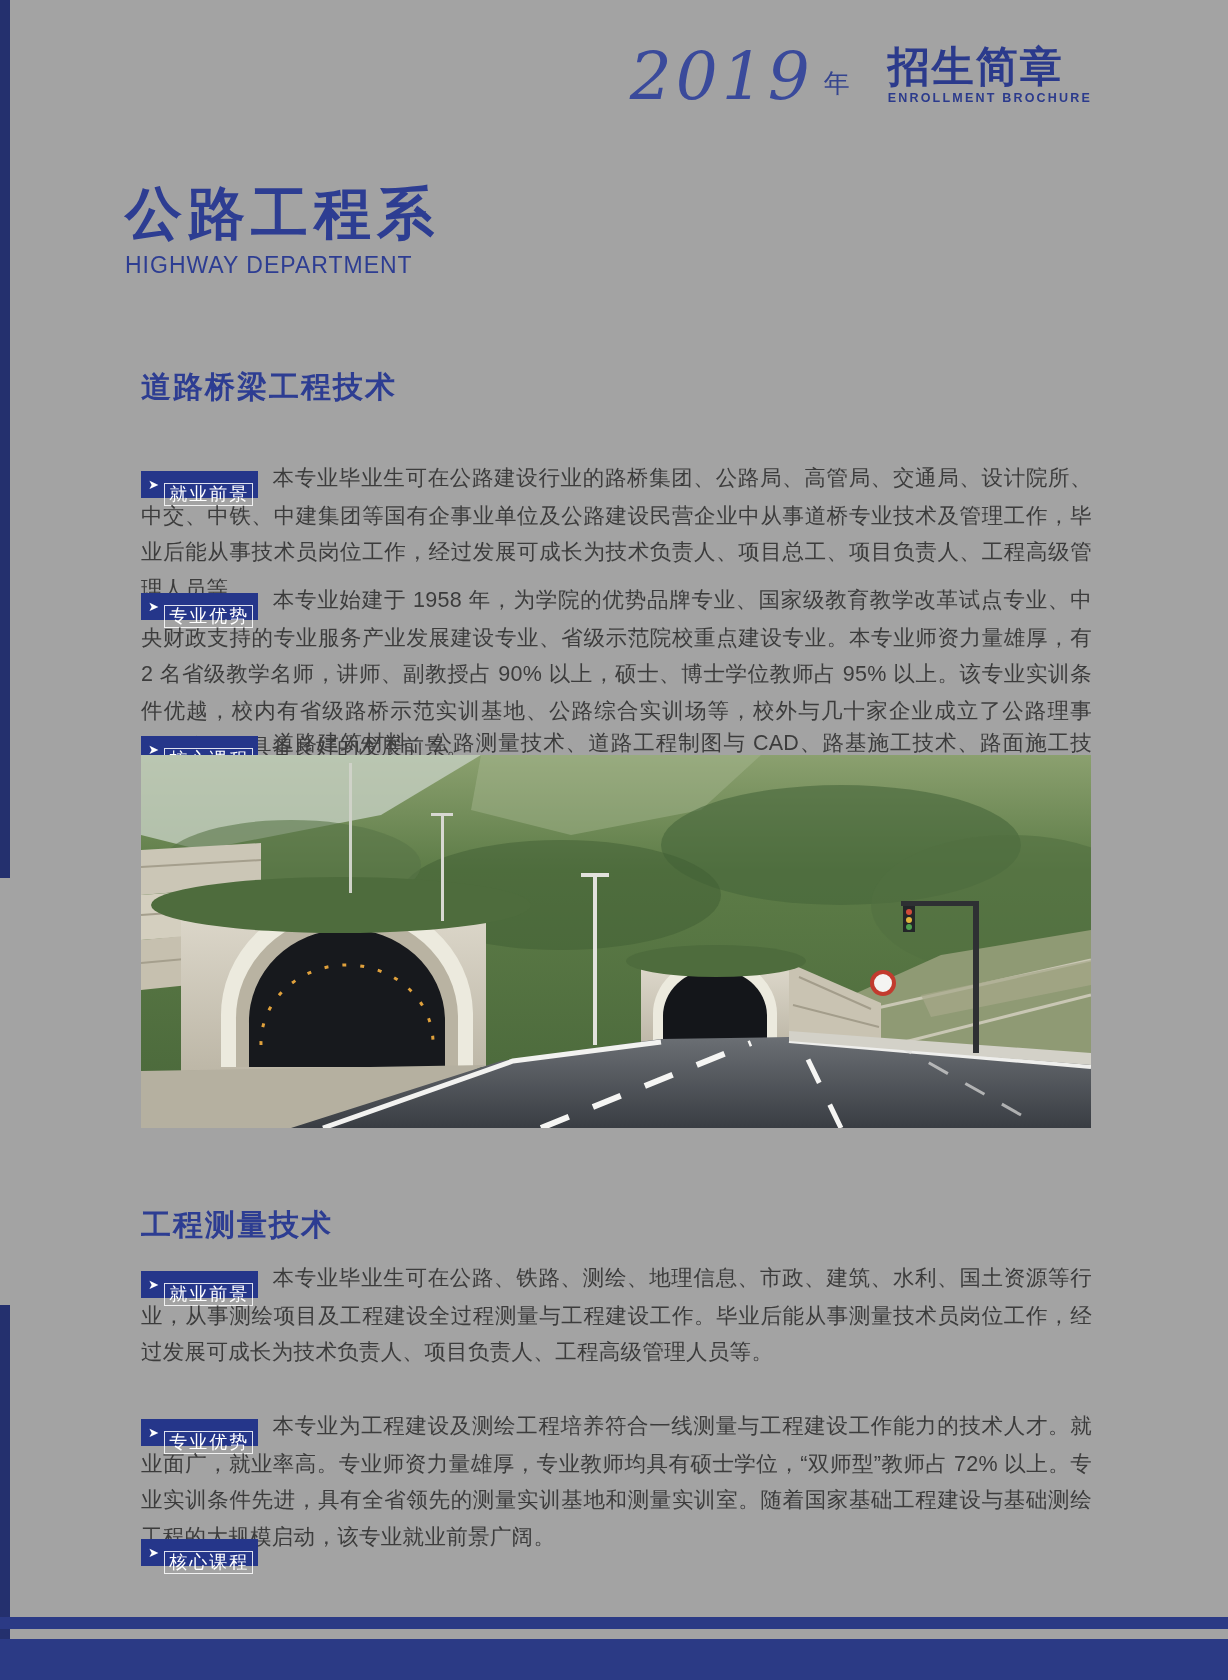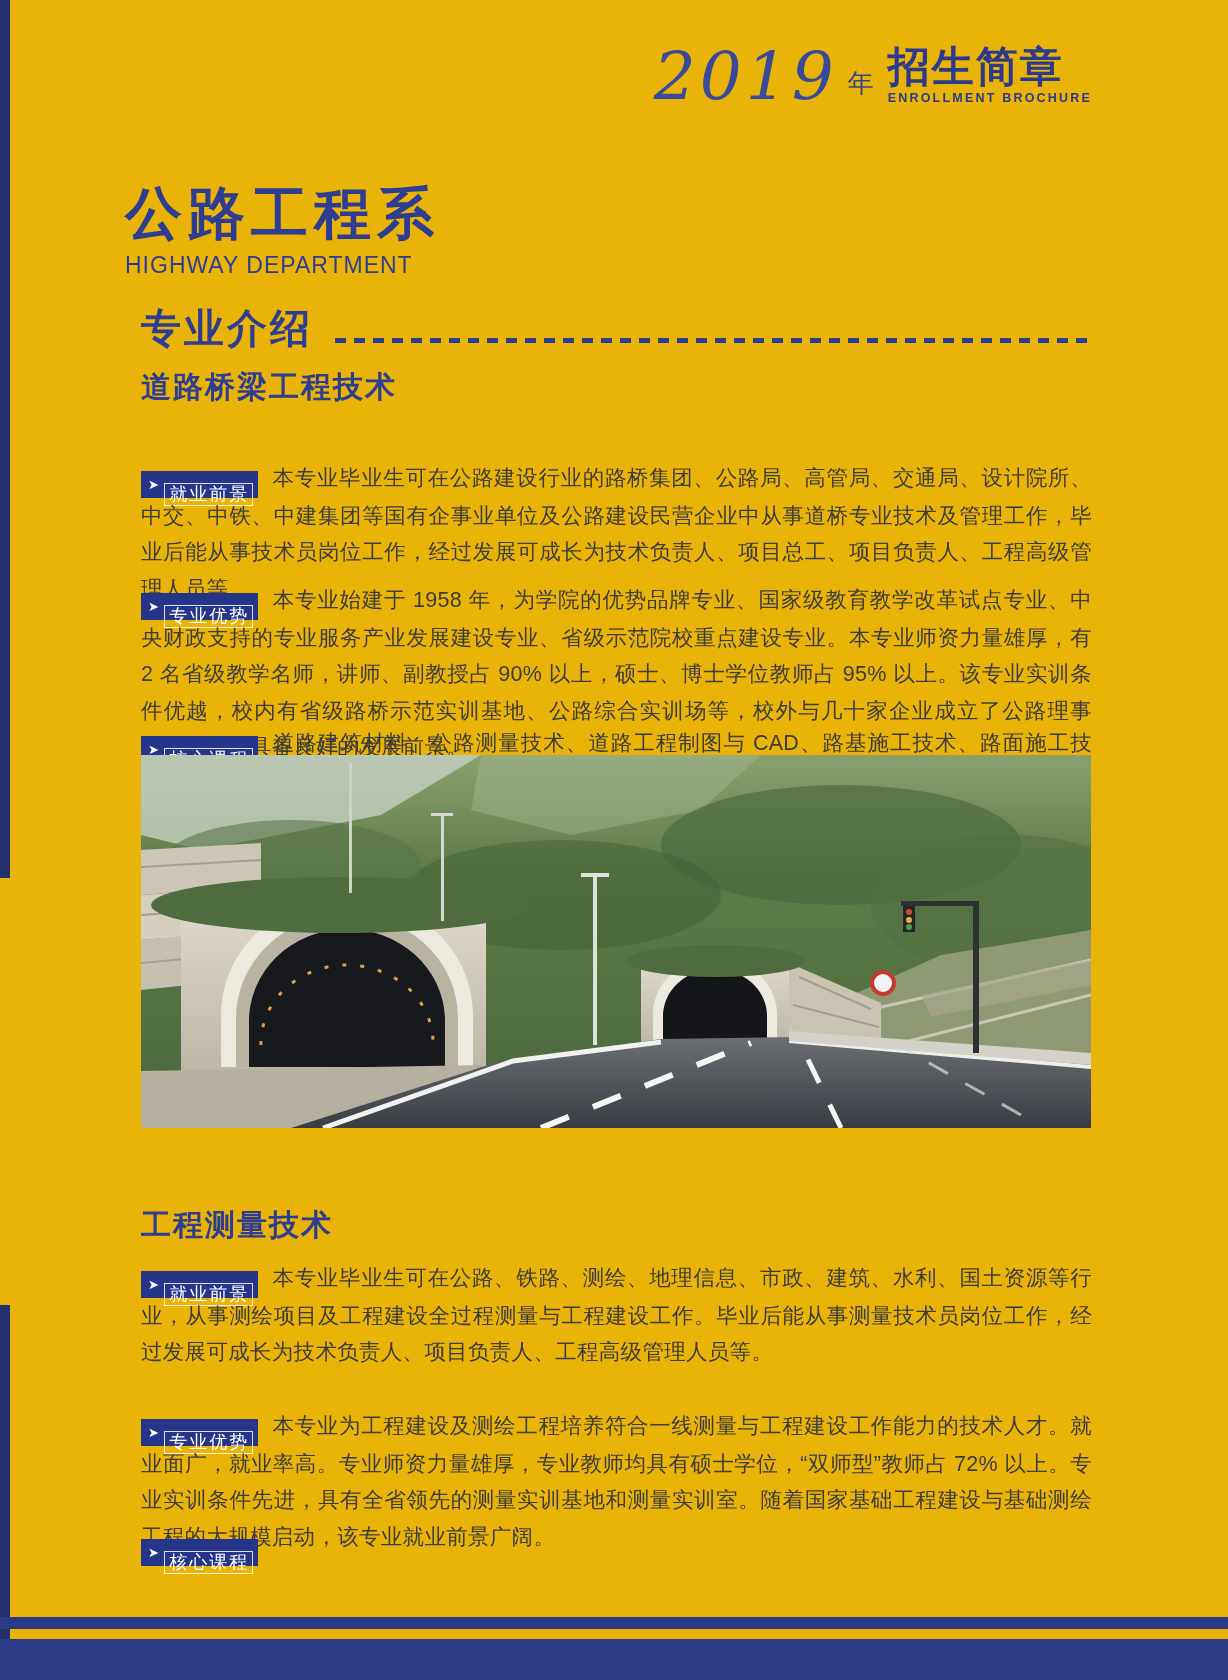--- a/index.html
+++ b/index.html
@@ -1,19 +1,19 @@
 <!DOCTYPE html>
 <html lang="zh"><head>
 <meta charset="utf-8">
 <style>
   html,body{margin:0;padding:0;background:#ffffff;}
   .page{
     position:relative;
     width:1228px;height:1680px;
-    background:#eab308;
+    background:#a3a3a3;
     overflow:hidden;
     font-family:"Liberation Sans","DejaVu Sans",sans-serif;
   }
   
   .edge-bar{position:absolute;left:0;width:10px;background:#24306e;}
   .edge-bar.top{top:0;height:878px;}
   .edge-bar.bottom{top:1305px;height:375px;}
 
   
   .header{
@@ -22,21 +22,21 @@
   }
   .header .year{
     font-family:"DejaVu Serif","Liberation Serif",serif;
     font-style:italic;font-weight:400;
     font-size:66px;line-height:60px;color:#3a4a9b;
     letter-spacing:4px;
   }
   .header .year-suffix{
     font-size:26px;margin:0 14px 6px 10px;color:#34448f;
   }
-  .header .title-stack{display:flex;flex-direction:column;align-items:flex-start;margin-bottom:2px;}
+  .header .title-stack{display:flex;flex-direction:column;align-items:flex-start;margin-bottom:2px;margin-left:24px;}
   .header .brochure{
     font-size:42px;font-weight:bold;color:#2b3a8c;letter-spacing:2px;line-height:42px;
   }
   .header .brochure-en{
     font-size:12.5px;letter-spacing:2.2px;color:#2b3a8c;margin-top:3px;font-weight:bold;text-align:right;
   }
 
   
   .dept{position:absolute;left:125px;top:182px;color:#2d3d92;}
   .dept .cn{font-size:57px;font-weight:600;letter-spacing:6px;line-height:62px;}
@@ -108,24 +108,20 @@
       <span class="brochure">招生简章</span>
       <span class="brochure-en">ENROLLMENT BROCHURE</span>
     </span>
   </div>
 
   <div class="dept">
     <div class="cn">公路工程系</div>
     <div class="en">HIGHWAY DEPARTMENT</div>
   </div>
 
-  <div class="section-row">
-    <span class="section-title">专业介绍</span>
-    <span class="dash-rule"></span>
-  </div>
 
   <div class="subsection s1">道路桥梁工程技术</div>
 
   <p class="para p1">
     <span class="badge">
       <span class="arrow">➤</span>
       <span class="blabel">就业前景</span>
     </span><span>本专业毕业生可在公路建设行业的路桥集团、公路局、高管局、交通局、设计院所、中交、中铁、中建集团等国有企事业单位及公路建设民营企业中从事道桥专业技术及管理工作，毕业后能从事技术员岗位工作，经过发展可成长为技术负责人、项目总工、项目负责人、工程高级管理人员等。</span>
   </p>
 

